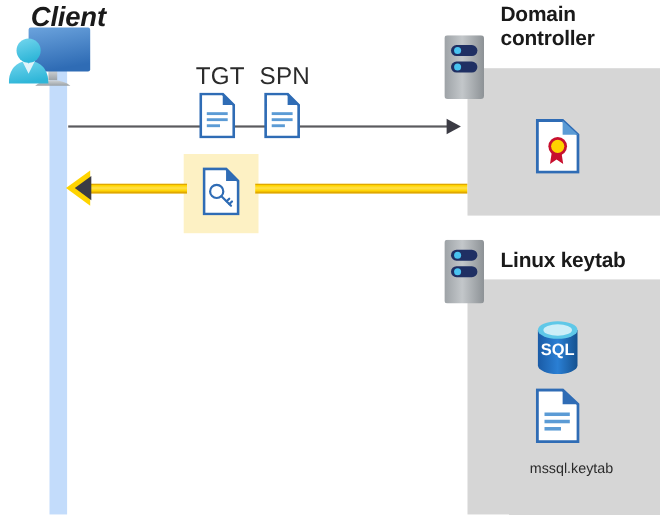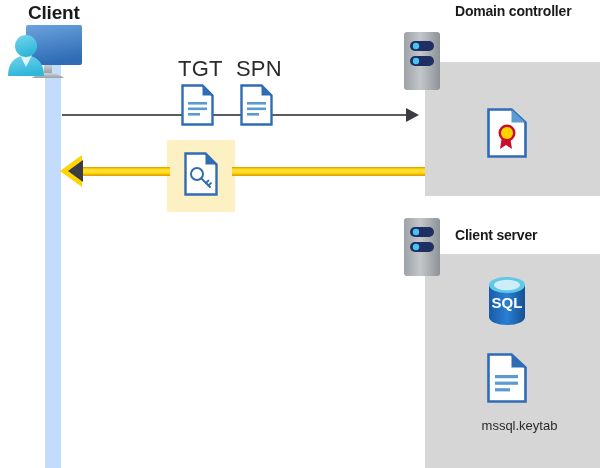--- a/index.html
+++ b/index.html
@@ -26,40 +26,41 @@
     width: 16px;
     height: 406px;
     background: #c3dcfb;
   }
 
   
   .client-label {
     position: absolute;
     left: 28px;
     top: 2px;
-    font-size: 19px;
+    font-size: 25px;
     font-weight: bold;
     color: #1a1a1a;
     letter-spacing: -0.2px;
     white-space: nowrap;
+    font-style: italic;
   }
 
   
   .client-icon {
     position: absolute;
     left: 8px;
     top: 24px;
     width: 86px;
     height: 62px;
   }
 
   
   .node-title {
     position: absolute;
-    font-size: 14px;
+    font-size: 19px;
     font-weight: bold;
     color: #1a1a1a;
     line-height: 1.18;
     letter-spacing: -0.2px;
   }
   .dc-title { left: 455px; top: 3px; }
   .ls-title { left: 455px; top: 227px; white-space: nowrap; }
 
   
   .panel {
@@ -149,21 +150,21 @@
     left: 68px;
     top: 160px;
     width: 0; height: 0;
     border-top: 11px solid transparent;
     border-bottom: 11px solid transparent;
     border-right: 15px solid #3b3b44;
   }
 
   
   .cert-icon { position: absolute; left: 487px; top: 108px; width: 40px; height: 50px; }
-  .sql-icon  { position: absolute; left: 486px; top: 275px; width: 42px; height: 52px; text-decoration: underline; }
+  .sql-icon  { position: absolute; left: 486px; top: 290px; width: 42px; height: 52px; text-decoration: underline; }
   .keytab-icon { position: absolute; left: 487px; top: 353px; width: 40px; height: 50px; }
   .keytab-label {
     position: absolute;
     left: 425px;
     top: 418px;
     width: 189px;
     text-align: center;
     font-size: 13px;
     color: #2b2b2b;
   }
@@ -282,21 +283,21 @@
       <path d="M1.5 1.5 h23 l14 13 v34 h-37 z" fill="#ffffff" stroke="#2f6cb5" stroke-width="2.6"></path>
       <path d="M24.5 1.5 l14 13 h-14 z" fill="#5b9bd5"></path>
       <path d="M15 28 l-2 13 l6 -4 l6 4 l-2 -13 z" fill="#c8102e"></path>
       <circle cx="20" cy="25" r="8.5" fill="#c8102e"></circle>
       <circle cx="20" cy="25" r="6" fill="#ffd200"></circle>
     </svg>
   </div>
 
   <div class="panel panel-ls"></div>
 
-  <div class="node-title ls-title">Client server</div>
+  <div class="node-title ls-title">Linux keytab</div>
 
   <div class="server-icon server-ls">
     <svg width="36" height="58" viewBox="0 0 36 58" xmlns="http://www.w3.org/2000/svg">
       <rect x="0" y="0" width="36" height="58" rx="3" fill="url(#srvGrad)"></rect>
       <rect x="6" y="9" width="24" height="10" rx="5" fill="#1f2f63"></rect>
       <circle cx="12" cy="14" r="3.2" fill="#49c3f0"></circle>
       <rect x="6" y="24" width="24" height="10" rx="5" fill="#1f2f63"></rect>
       <circle cx="12" cy="29" r="3.2" fill="#49c3f0"></circle>
     </svg>
   </div>

